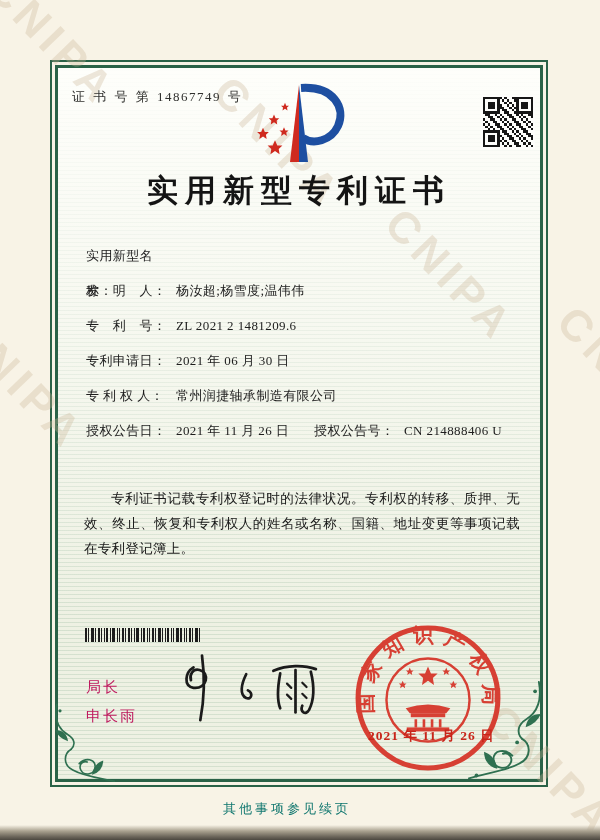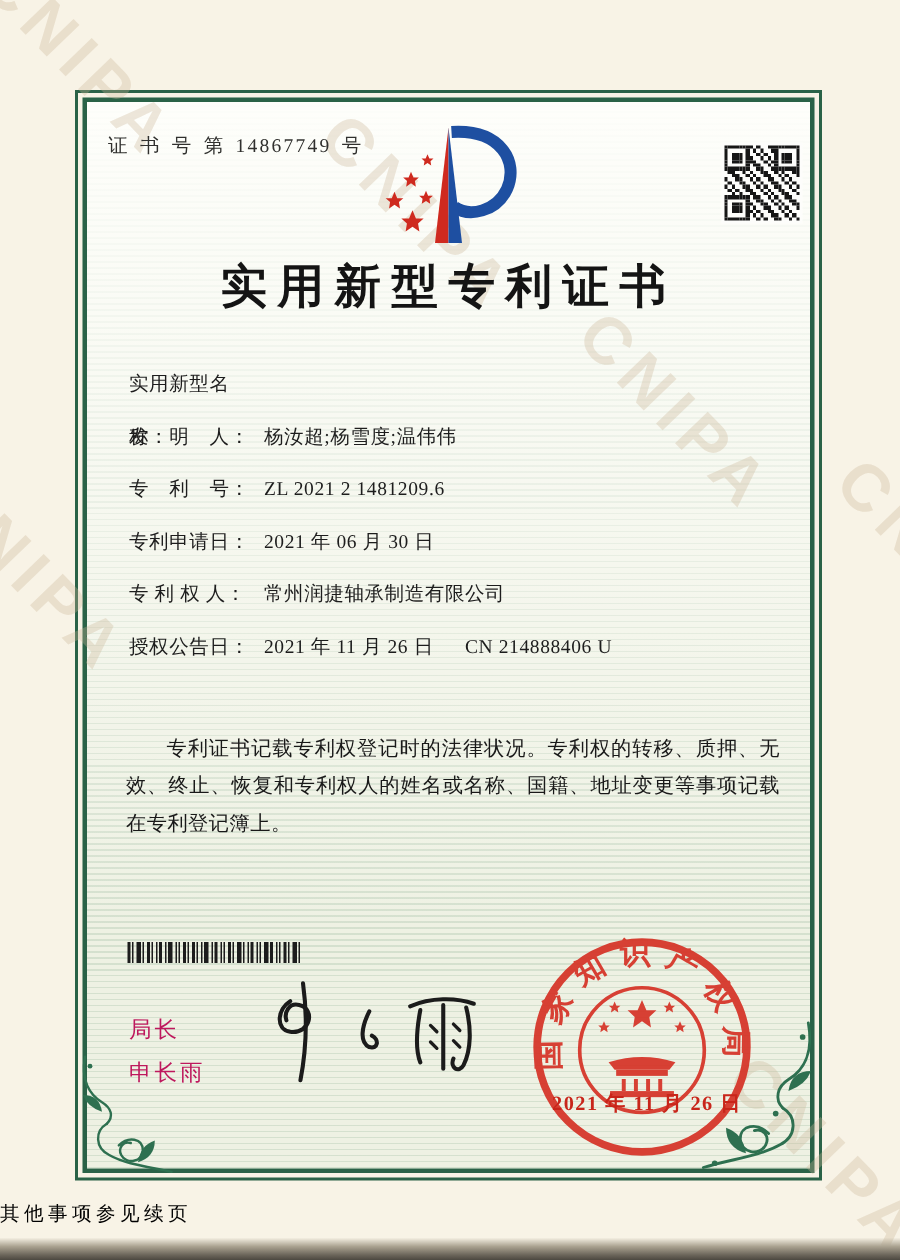--- a/index.html
+++ b/index.html
@@ -53,21 +53,21 @@
   .officer{left:86px;top:677px;font-family:"Liberation Sans","DejaVu Sans",sans-serif;
            font-size:15px;color:#be185d;letter-spacing:2px;}
   .officer div{height:20px;line-height:20px;margin-bottom:9px;}
 
   .signature{left:168px;top:648px;width:170px;height:78px;}
 
   .seal{left:352px;top:622px;width:152px;height:152px;opacity:.93;}
   .seal-date{left:368px;top:727px;color:#c8251a;font-size:13.5px;font-weight:700;letter-spacing:1px;}
 
   .page-number{left:50px;top:763px;width:498px;text-align:center;font-size:12.5px;color:#222;}
-  .continuation{left:0;top:800px;width:574px;text-align:left;font-size:13px;letter-spacing:3px;color:#000000;}
+  .continuation{left:0;top:800px;width:574px;text-align:center;font-size:13px;letter-spacing:3px;color:#0f766e;}
 
   .orn{z-index:4;}
   .orn-left{left:52px;top:698px;width:72px;height:88px;transform:scaleX(-1);}
   .orn-right{left:458px;top:680px;width:88px;height:104px;}
 
   .scan-edge{position:absolute;left:0;bottom:0;width:600px;height:15px;z-index:6;
     background:linear-gradient(180deg, rgba(140,133,119,0) 0%, #aaa290 40%, #6b655a 78%, #4c4840 100%);}
 </style>
 </head>
 <body>
@@ -567,20 +567,21 @@
         <span class="flabel">专利申请日：</span>
         <span class="fvalue">2021 年 06 月 30 日</span>
       </div>
       <div class="frow">
         <span class="flabel">专 利 权 人：</span>
         <span class="fvalue">常州润捷轴承制造有限公司</span>
       </div>
       <div class="frow">
         <span class="flabel">授权公告日：</span>
         <span class="fvalue grant-date">2021 年 11 月 26 日</span>
+        <span class="flabel flabel2">授权公告号：</span>
         <span class="fvalue">CN 214888406 U</span>
       </div>
     </div>
 
     <div class="paragraphs">
       <p>专利证书记载专利权登记时的法律状况。专利权的转移、质押、无效、终止、恢复和专利权人的姓名或名称、国籍、地址变更等事项记载在专利登记簿上。</p>
     </div>
 
     <div class="barcode"><i style="width:2px;margin-right:1px"></i><i style="width:1px;margin-right:2px"></i><i style="width:3px;margin-right:1px"></i><i style="width:1px;margin-right:2px"></i><i style="width:2px;margin-right:1px"></i><i style="width:1px;margin-right:2px"></i><i style="width:1px;margin-right:1px"></i><i style="width:2px;margin-right:2px"></i><i style="width:1px;margin-right:1px"></i><i style="width:3px;margin-right:2px"></i><i style="width:1px;margin-right:1px"></i><i style="width:1px;margin-right:2px"></i><i style="width:2px;margin-right:1px"></i><i style="width:1px;margin-right:2px"></i><i style="width:2px;margin-right:1px"></i><i style="width:1px;margin-right:2px"></i><i style="width:1px;margin-right:1px"></i><i style="width:3px;margin-right:2px"></i><i style="width:1px;margin-right:1px"></i><i style="width:2px;margin-right:2px"></i><i style="width:1px;margin-right:1px"></i><i style="width:1px;margin-right:2px"></i><i style="width:2px;margin-right:1px"></i><i style="width:1px;margin-right:2px"></i><i style="width:3px;margin-right:1px"></i><i style="width:1px;margin-right:2px"></i><i style="width:1px;margin-right:1px"></i><i style="width:2px;margin-right:2px"></i><i style="width:1px;margin-right:1px"></i><i style="width:1px;margin-right:2px"></i><i style="width:3px;margin-right:1px"></i><i style="width:2px;margin-right:2px"></i><i style="width:1px;margin-right:1px"></i><i style="width:1px;margin-right:2px"></i><i style="width:2px;margin-right:1px"></i><i style="width:1px;margin-right:2px"></i><i style="width:3px;margin-right:1px"></i><i style="width:1px;margin-right:2px"></i></div>
 

